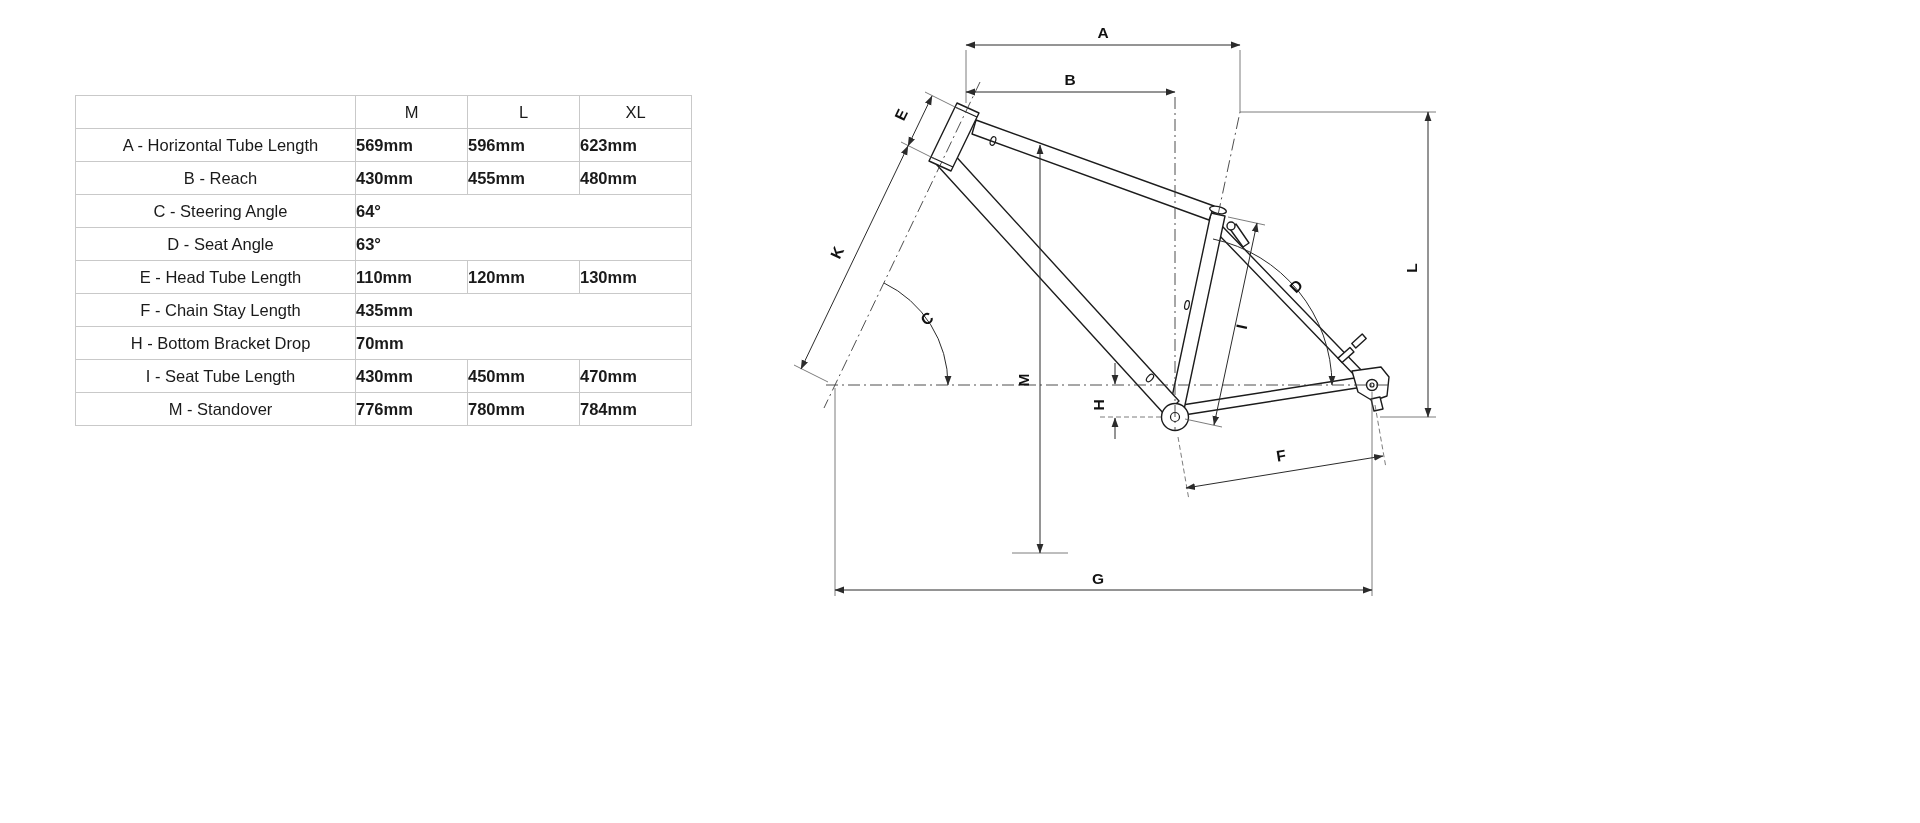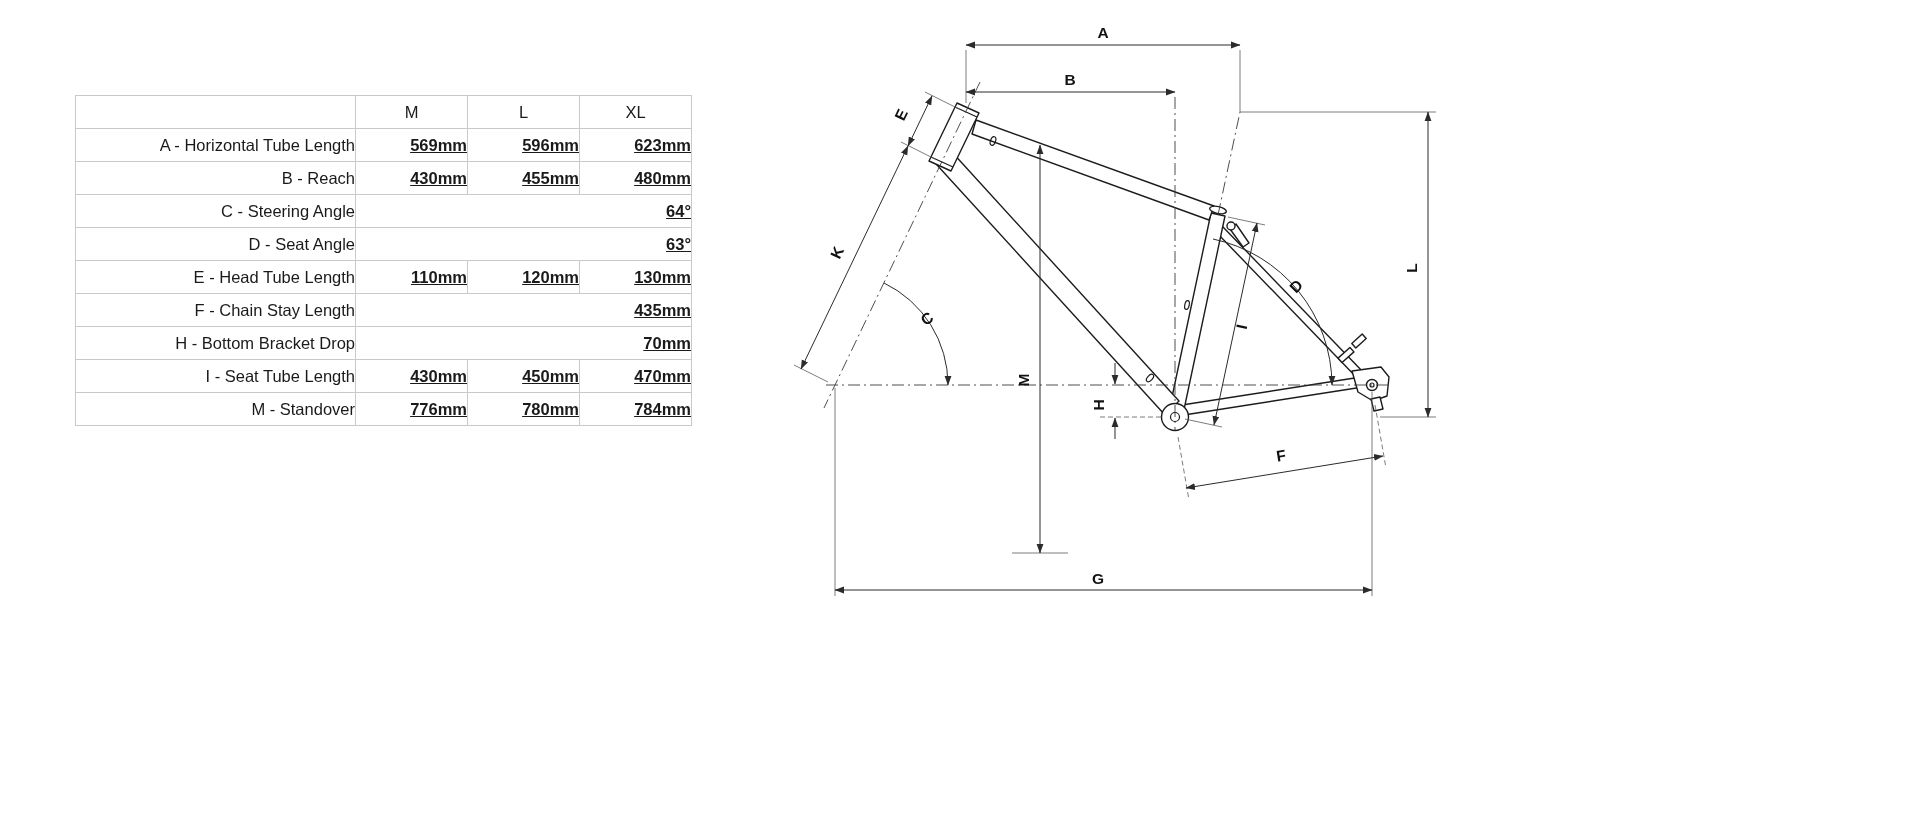--- a/index.html
+++ b/index.html
@@ -7,22 +7,22 @@
        font-family:"Liberation Sans",sans-serif;color:#1a1a1a;}
 
   
   .geo-table{position:absolute;left:75px;top:95px;width:616px;
              border-collapse:collapse;table-layout:fixed;background:#fff;}
   .geo-table col.c-label{width:280px;}
   .geo-table col.c-size{width:112px;}
   .geo-table th,.geo-table td{border:1px solid #c9c9c9;height:32px;
              font-size:16.5px;vertical-align:middle;padding:0;}
   .geo-table th{font-weight:400;text-align:center;}
-  .geo-table td.lbl{text-align:right;padding-left:10px;font-weight:400;}
-  .geo-table td.val{text-align:right;font-weight:700;text-decoration:underline;}
+  .geo-table td.lbl{text-align:center;padding-left:10px;font-weight:400;}
+  .geo-table td.val{text-align:left;font-weight:700;}
 
   
   .diagram-wrap{position:absolute;left:760px;top:0;width:700px;height:650px;}
   .frame{fill:#ffffff;stroke:#1c1c1c;stroke-width:1.4;stroke-linejoin:round;}
   .frameline{fill:none;stroke:#1c1c1c;stroke-width:1.2;}
   .dim{stroke:#2b2b2b;stroke-width:1;fill:none;
        marker-start:url(#arr);marker-end:url(#arr);}
   .dim-e{stroke:#2b2b2b;stroke-width:1;fill:none;marker-end:url(#arr);}
   .ext{stroke:#5a5a5a;stroke-width:0.8;fill:none;}
   .ext-d{stroke:#5a5a5a;stroke-width:0.8;fill:none;stroke-dasharray:5 3;}

